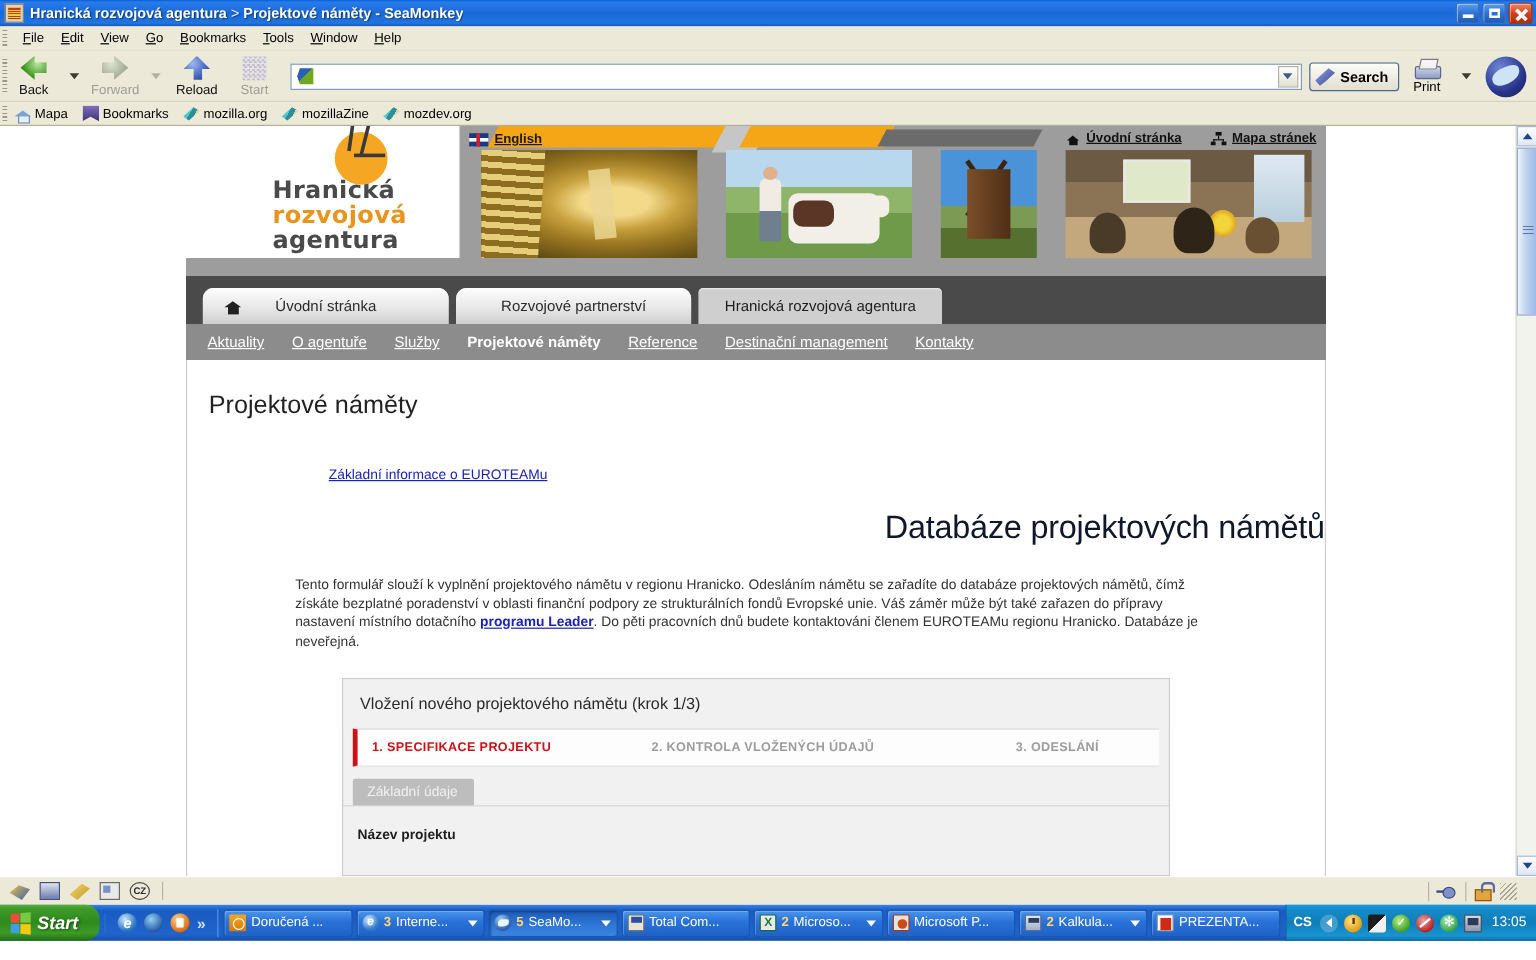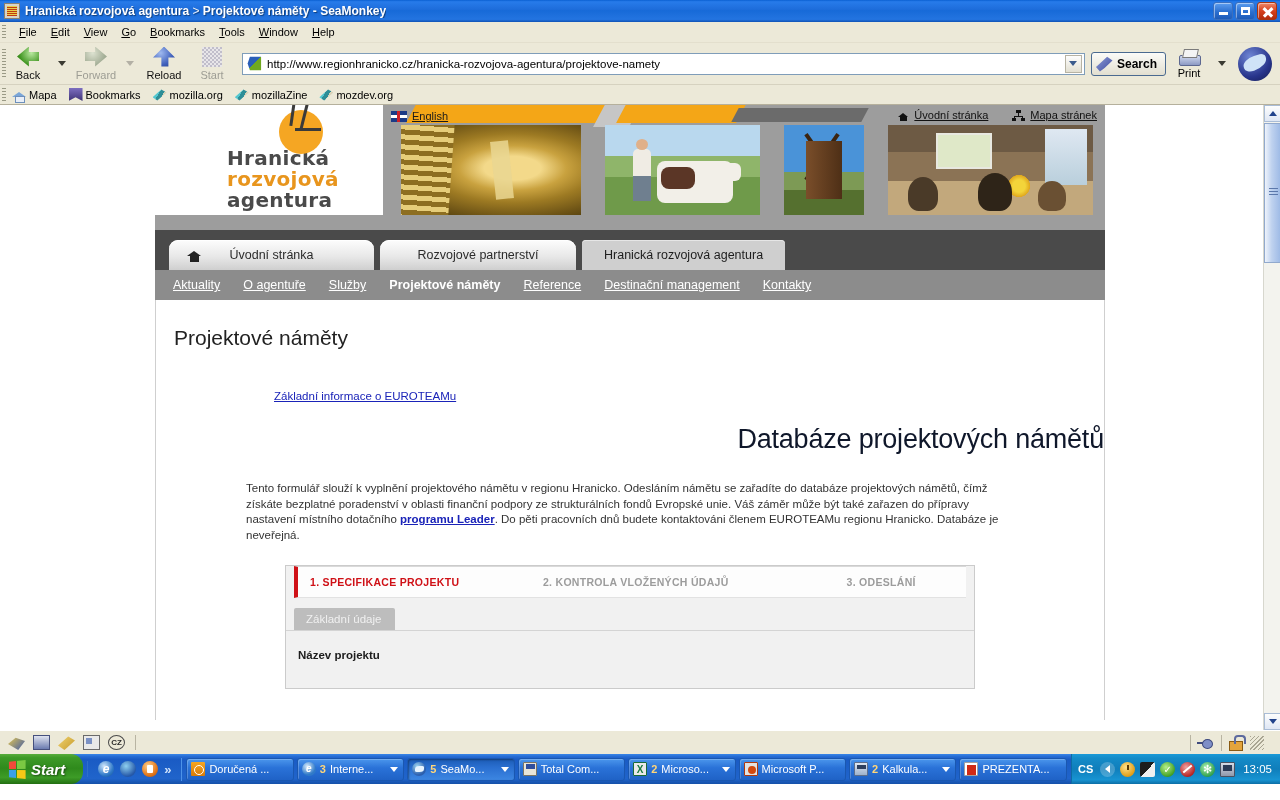--- a/index.html
+++ b/index.html
@@ -236,21 +236,21 @@
   .logo-bar {
     position: absolute; left: 16px; top: 18px; width: 26px; height: 3px; background: #3a3a3a;
   }
   .logo-l1, .logo-l2, .logo-l3 {
     font-size: 20px; font-weight: bold; line-height: 21px; letter-spacing: .3px;
     font-family: "DejaVu Sans", sans-serif;
   }
   .logo-l1, .logo-l3 { color: #4a4a4a; }
   .logo-l2 { color: #e8951d; }
 
-  .head-right { flex: 1; position: relative; overflow: hidden; }
+  .head-right { flex: 1; position: relative; overflow: hidden; font-weight: bold; }
   .head-graphic {
     position: absolute; inset: 0;
     background: #9d9d9d;
   }
   .head-graphic .stripe1 {
     position: absolute; left: 30px; top: -8px; width: 190px; height: 26px;
     background: #f4a617; transform: skewX(-28deg);
   }
   .head-graphic .stripe2 {
     position: absolute; left: 218px; top: -8px; width: 36px; height: 30px;
@@ -699,21 +699,20 @@
   </div>
   <div class="nav-btn dis">
     <div class="nav-ico">
         <div class="ico-stop"></div>
       </div>
     <span>Start</span>
   </div>
 
   <div class="urlbox">
     <div class="url-fav"></div>
-    <div class="url-text">http://www.regionhranicko.cz/hranicka-rozvojova-agentura/projektove-namety</div>
     <div class="url-drop"></div>
   </div>
 
   <div class="search-btn">
     <span class="ico-searchglass"></span>
     <span>Search</span>
   </div>
 
   <div class="print-btn">
     <div class="ico-print"></div>
@@ -840,20 +839,21 @@
       <div class="content">
         <h1 class="page-h1">Projektové náměty</h1>
 
         <a href="#" class="euroteam-link">Základní informace o EUROTEAMu</a>
 
         <div class="big-title">Databáze projektových námětů</div>
 
         <div class="intro"><span>Tento formulář slouží k vyplnění projektového námětu v regionu Hranicko. Odesláním námětu se zařadíte do databáze projektových námětů, čímž získáte bezplatné poradenství v oblasti finanční podpory ze strukturálních fondů Evropské unie. Váš záměr může být také zařazen do přípravy nastavení místního dotačního </span><a href="#">programu Leader</a><span>. Do pěti pracovních dnů budete kontaktováni členem EUROTEAMu regionu Hranicko. Databáze je neveřejná.</span></div>
 
         <div class="formbox">
+          <div class="formbox-head">Vložení nového projektového námětu (krok 1/3)</div>
 
           <div class="steps">
             <div class="step s1">1. SPECIFIKACE PROJEKTU</div>
             <div class="step s2">2. KONTROLA VLOŽENÝCH ÚDAJŮ</div>
             <div class="step s3">3. ODESLÁNÍ</div>
           </div>
 
 
           <div class="tabstrip">
             <div class="ftab">Základní údaje</div>

